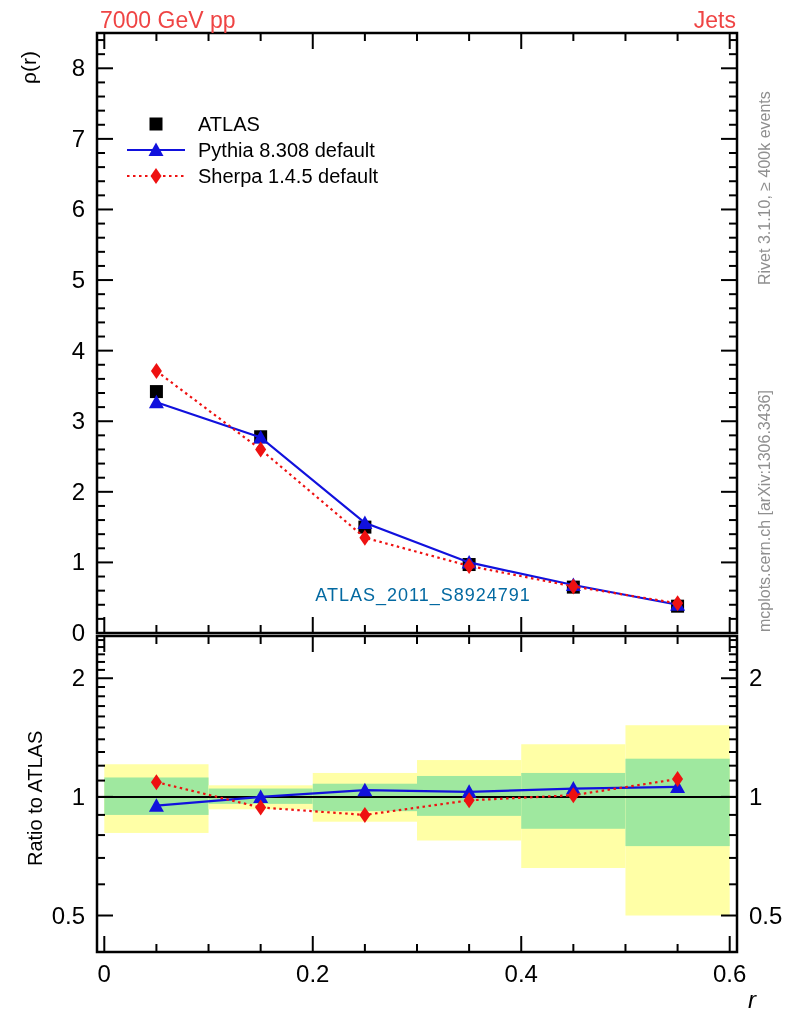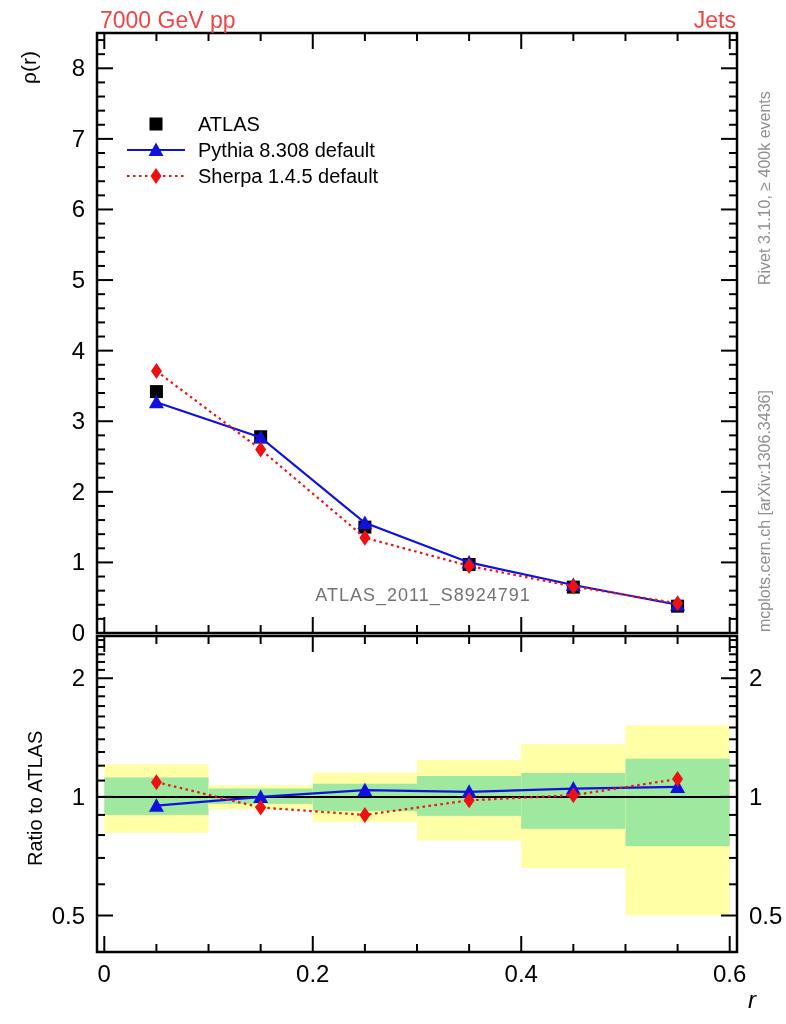--- a/index.html
+++ b/index.html
@@ -2,21 +2,21 @@
 <html><head>
 <meta charset="utf-8">
 <style>
   html,body{margin:0;padding:0;background:#ffffff;}
   #page{position:relative;width:786px;height:1024px;background:#ffffff;overflow:hidden;
         font-family:"Liberation Sans","DejaVu Sans",sans-serif;}
   .abs{position:absolute;white-space:nowrap;}
   .title{font-size:23px;color:#ef4444;}
   .side-note{font-size:16px;color:#8f8f8f;transform:rotate(-90deg);transform-origin:left top;}
   .rot-label{transform:rotate(-90deg);transform-origin:left top;color:#000;}
-  .watermark{left:97px;top:585px;width:652px;text-align:center;font-size:18px;color:#737373;letter-spacing:1px;}
+  .watermark{left:97px;top:585px;width:652px;text-align:center;font-size:18px;color:#0369a1;letter-spacing:1px;}
   #plot-svg{position:absolute;left:0;top:0;}
 </style>
 </head>
 <body>
 
 <div id="page">
   <svg id="plot-svg" width="786" height="1024">
       <rect x="104.29641693811075" y="764.2565928615536" width="104.23452768729643" height="68.68905694909495" fill="#ffffa6"></rect>
       <rect x="104.29641693811075" y="777.4849623690436" width="104.23452768729643" height="37.42837225094104" fill="#9fe89f"></rect>
       <rect x="208.5309446254072" y="785.3013297605988" width="104.2345276872964" height="24.000069339722586" fill="#ffffa6"></rect>

